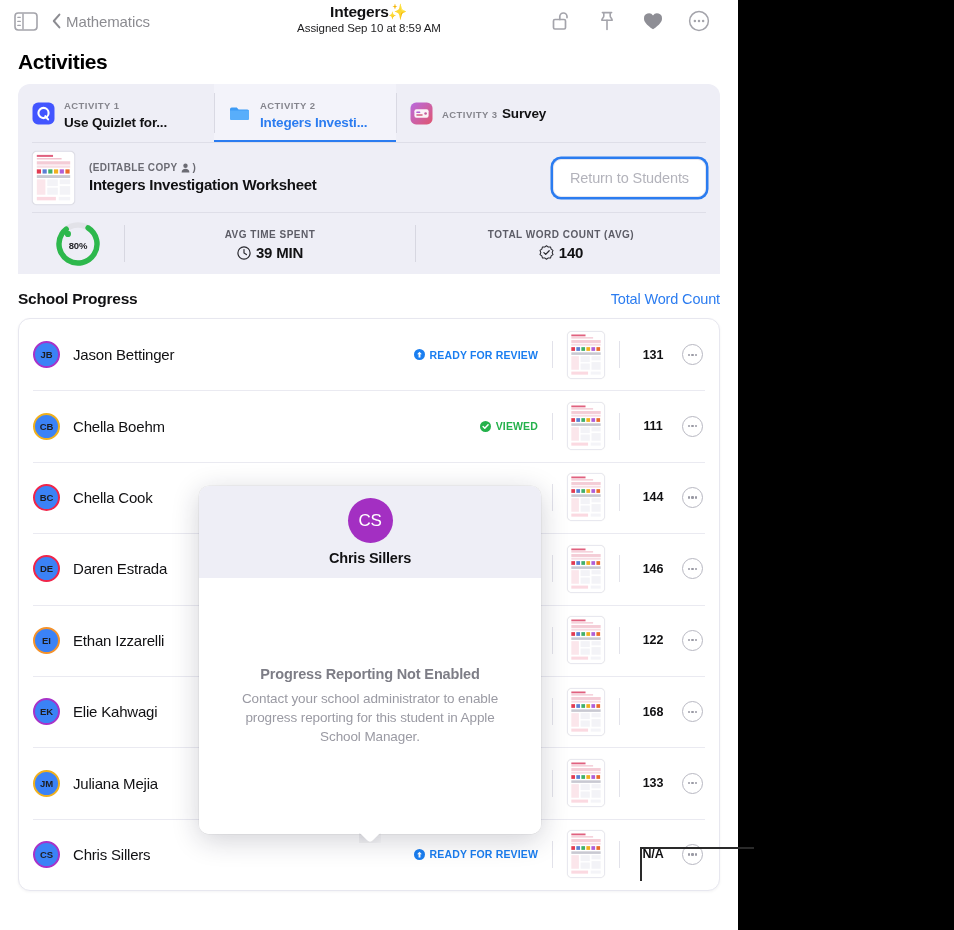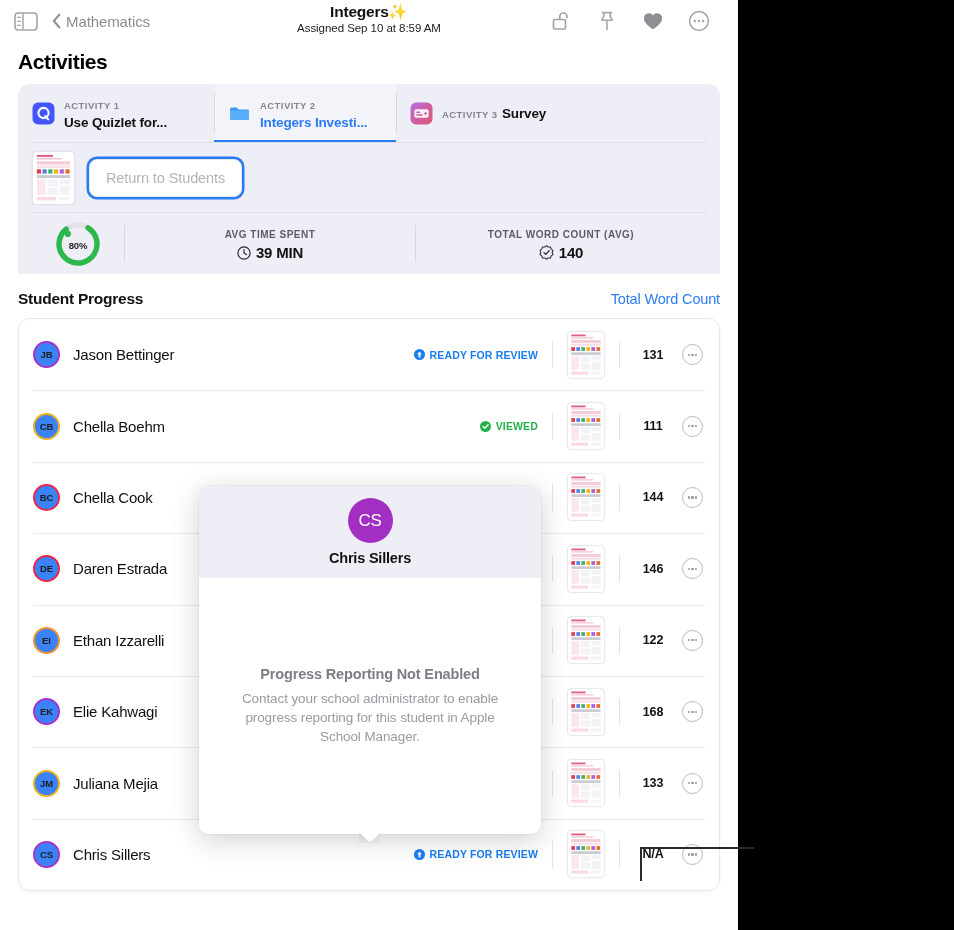--- a/index.html
+++ b/index.html
@@ -463,20 +463,31 @@
                   <rect x="4" y="24" width="35" height="3" fill="#c9c9d2"></rect>
                   <rect x="4" y="28.4" width="9" height="16" fill="#fbe6eb"></rect>
                   <rect x="15" y="28.4" width="11" height="7" fill="#f3f3f7"></rect>
                   <rect x="28" y="28.4" width="11" height="5" fill="#f3f3f7"></rect>
                   <rect x="15" y="37" width="11" height="7.4" fill="#f3f3f7"></rect>
                   <rect x="28" y="35.4" width="11" height="9" fill="#f3f3f7"></rect>
                   <rect x="4" y="46.6" width="20" height="3.6" fill="#fbd9e1"></rect>
                   <rect x="27" y="46.6" width="12" height="3.6" fill="#f4f4f8"></rect>
                 </svg>
               </span>
+              <span class="ws-meta">
+                <span class="ws-kicker">
+                  <span>(EDITABLE COPY</span>
+                  <svg width="9" height="10" viewBox="0 0 9 10">
+                    <circle cx="4.5" cy="2.8" r="2.2" fill="#6b6b73"></circle>
+                    <path d="M0.6 9.4 C0.6 6.9 2.3 5.7 4.5 5.7 C6.7 5.7 8.4 6.9 8.4 9.4 Z" fill="#6b6b73"></path>
+                  </svg>
+                  <span>)</span>
+                </span>
+                <span class="ws-name">Integers Investigation Worksheet</span>
+              </span>
               <span class="btn-return">Return to Students</span>
             </div>
           </div>
 
           <div class="stats-wrap">
             <div class="stats">
               <span class="ring-cell">
                 <span class="ring">
                   <svg width="48" height="48" viewBox="0 0 48 48">
                     <circle cx="24" cy="24" r="19" fill="none" stroke="#e2e2e8" stroke-width="5.4"></circle>
@@ -508,21 +519,21 @@
                   <span>140</span>
                 </span>
               </span>
             </div>
           </div>
 
         </div>
       </div>
 
       <div class="sp-head">
-        <span class="sp-title">Student Progress</span>
+        <span class="sp-title">School Progress</span>
         <span class="sp-link">Total Word Count</span>
       </div>
 
       <div class="list-card" id="student-list">
           <div class="srow">
     <span class="avatar" style="border-color:#a832c8">JB</span>
     <span class="sname">Jason Bettinger</span>
     <span class="badge review">
               <svg class="bdot" viewBox="0 0 11 11">
   <circle cx="5.5" cy="5.5" r="5.5" fill="#1a7ef0"></circle>

